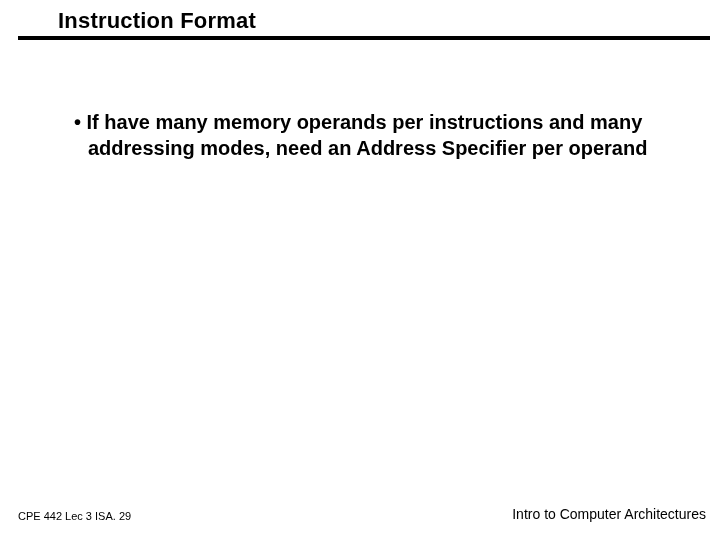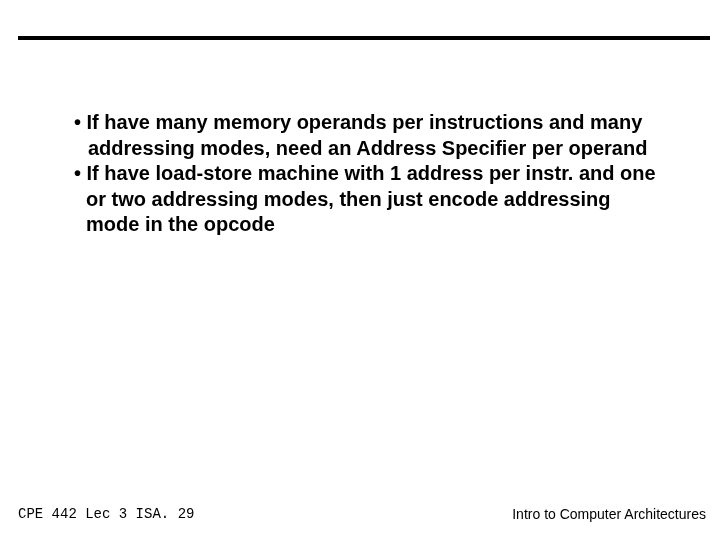--- a/index.html
+++ b/index.html
@@ -43,57 +43,58 @@
   .body {
     position: absolute;
     left: 68px;
     right: 60px;
     top: 110px;
   }
   .bullet {
     font-size: 20px;
     font-weight: bold;
     line-height: 1.28;
+    margin-bottom: 30px;
     text-indent: -14px;
     padding-left: 20px;
   }
   .bullet2 {
     font-size: 20px;
     font-weight: bold;
     line-height: 1.28;
     text-indent: -12px;
     padding-left: 18px;
   }
   .footer-left {
     position: absolute;
     left: 18px;
     bottom: 18px;
-    font-size: 14px;
-    font-family: Liberation Mono, monospace;
+    font-size: 11px;
+    font-family: Liberation Sans, sans-serif;
   }
   .footer-right {
     position: absolute;
     right: 14px;
     bottom: 18px;
     font-size: 14px;
     font-family: Arial, Helvetica, sans-serif;
   }
 </style>
 </head>
 <body>
 
 <div class="slide">
 
+  <div class="title-wrap">
+    <div class="title">Instruction Format</div>
+  </div>
   <div class="hr"></div>
 
   <div class="body">
     <div class="bullet">
       <span>• </span><span>If have many memory operands per instructions and many addressing modes, need an Address Specifier per operand</span>
-    </div>
-    <div class="bullet2">
-      <span>• </span><span>If have load-store machine with 1 address per instr. and one or two addressing modes, then just encode addressing mode in the opcode</span>
     </div>
   </div>
 
   <div class="footer-left">CPE 442  Lec 3 ISA. 29</div>
   <div class="footer-right">Intro to Computer Architectures</div>
 
 </div>
 
 </body></html>

